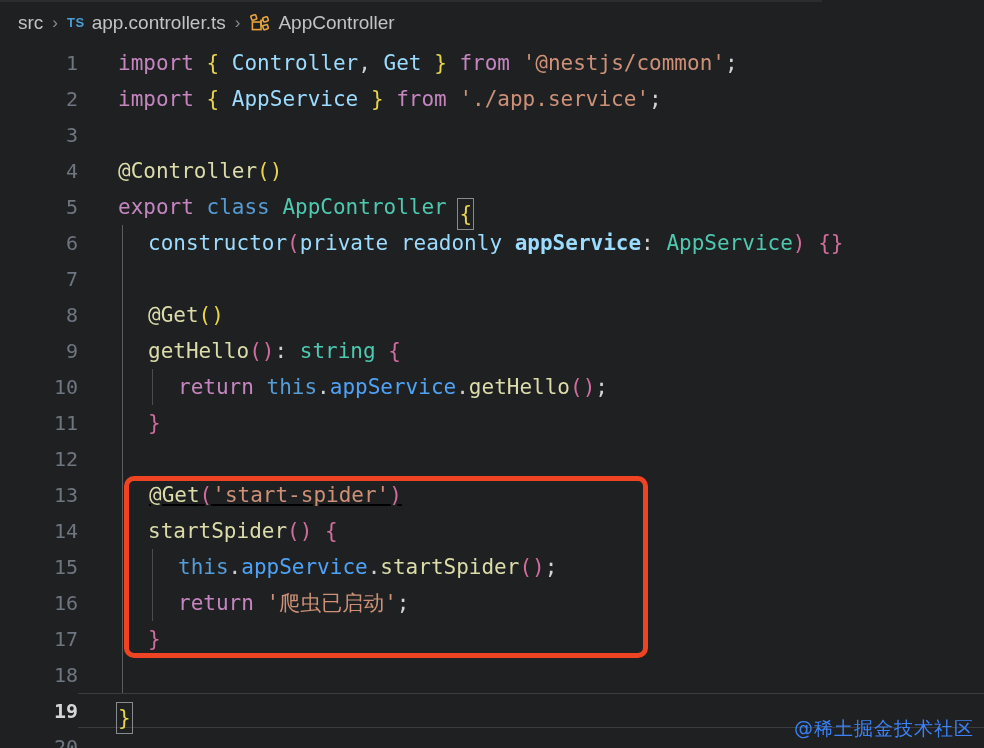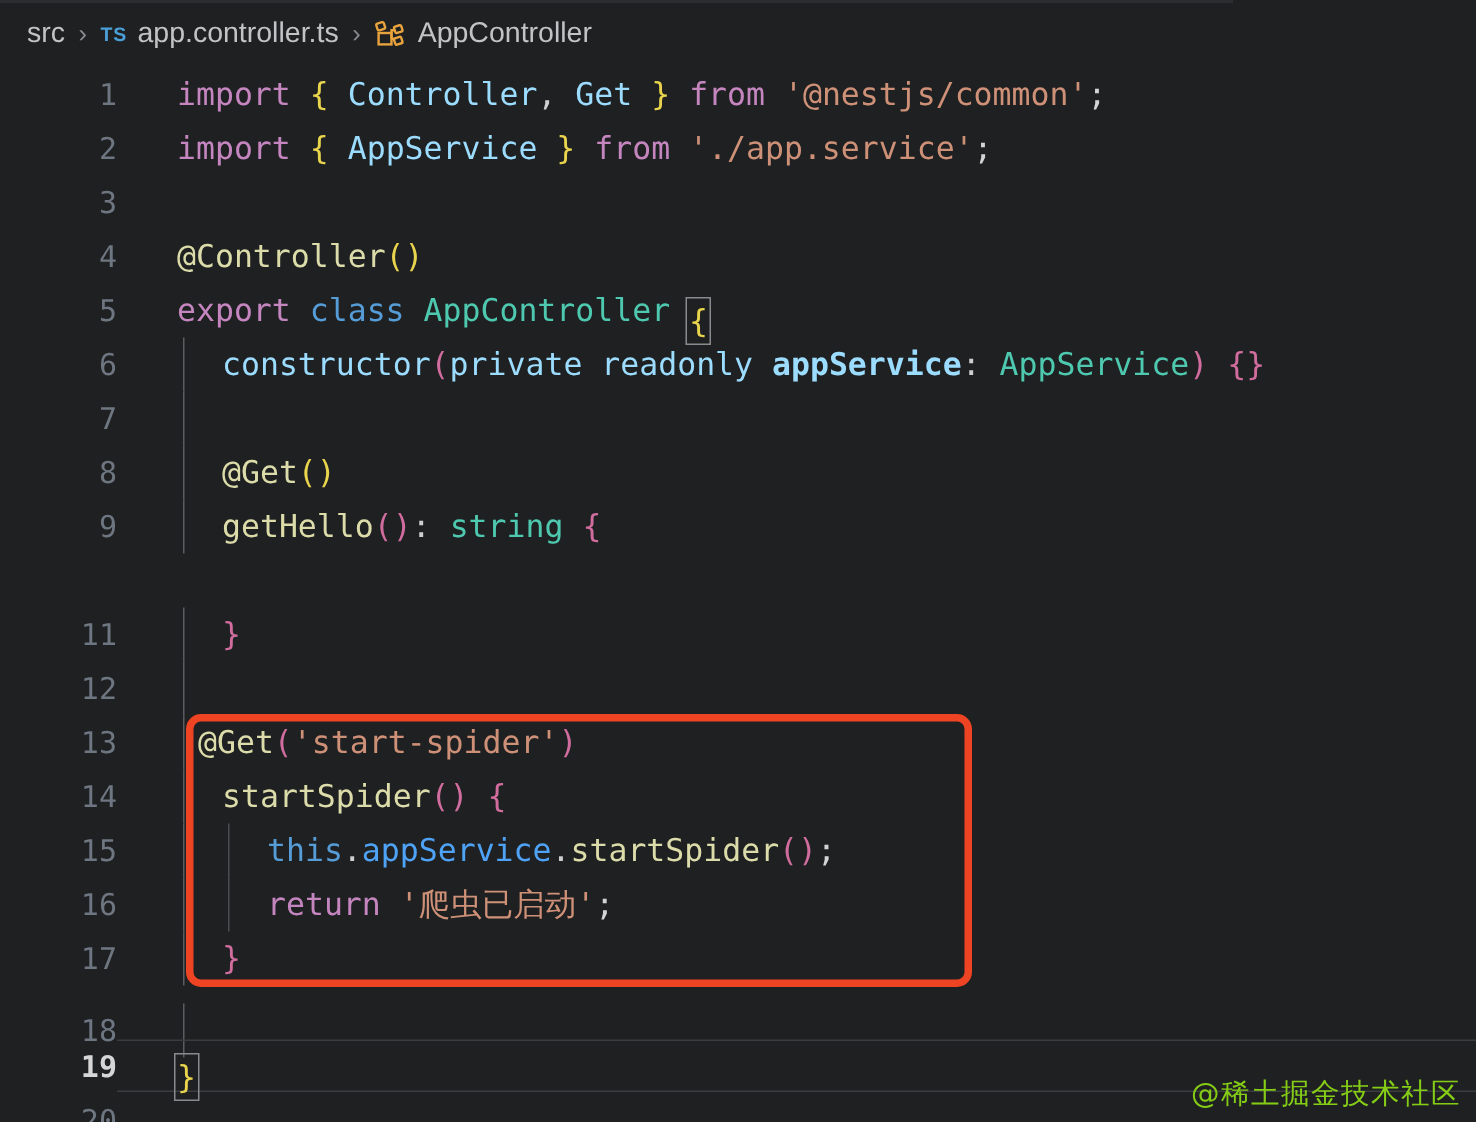--- a/index.html
+++ b/index.html
@@ -76,21 +76,21 @@
   .redbox{
     position:absolute;left:124px;top:476px;width:524px;height:182px;
     border:5px solid #ef4423;border-radius:10px;
     box-sizing:border-box;pointer-events:none;
   }
 
   
   .watermark{
     position:absolute;right:10px;bottom:6px;
     font-family:"DejaVu Sans","Liberation Sans",sans-serif;
-    font-size:19px;color:#84cc16;letter-spacing:1px;
+    font-size:19px;color:#3b82f6;letter-spacing:1px;
   }
 </style>
 </head>
 <body>
 
 <div class="editor">
 
   <div class="breadcrumb">
     <div class="bc-topline"></div>
 
@@ -159,37 +159,43 @@
       <span class="guide"></span>
       <span class="src" style="left:148px;"><span class="t-fn">@Get</span><span class="t-brace">()</span></span>
     </div>
 
     <div class="row" style="top:288px;position:absolute;width:984px;">
       <span class="ln">9</span>
       <span class="guide"></span>
       <span class="src" style="left:148px;"><span class="t-fn">getHello</span><span class="t-pink">()</span><span class="t-punct">: </span><span class="t-cls">string</span><span class="t-pink"> {</span></span>
     </div>
 
+    <div class="row" style="top:324px;position:absolute;width:984px;">
+      <span class="ln">10</span>
+      <span class="guide"></span>
+      <span class="guide2"></span>
+      <span class="src" style="left:178px;"><span class="t-kw">return </span><span class="t-blue">this</span><span class="t-punct">.</span><span class="t-prop">appService</span><span class="t-punct">.</span><span class="t-fn">getHello</span><span class="t-pink">()</span><span class="t-semi">;</span></span>
+    </div>
 
     <div class="row" style="top:360px;position:absolute;width:840px;">
       <span class="ln">11</span>
       <span class="guide"></span>
       <span class="src" style="left:148px;"><span class="t-pink">}</span></span>
     </div>
 
     <div class="row" style="top:396px;position:absolute;width:984px;">
       <span class="ln">12</span>
       <span class="guide"></span>
       <span class="src"></span>
     </div>
 
     <div class="row" style="top:432px;position:absolute;width:984px;">
       <span class="ln">13</span>
       <span class="guide"></span>
-      <span class="src" style="left:132px;"><span class="t-fn">@Get</span><span class="t-pink">(</span><span class="t-str">'start-spider'</span><span class="t-pink">)</span></span>
+      <span class="src" style="left:149px;text-decoration:underline;"><span class="t-fn">@Get</span><span class="t-pink">(</span><span class="t-str">'start-spider'</span><span class="t-pink">)</span></span>
     </div>
 
     <div class="row" style="top:468px;position:absolute;width:984px;">
       <span class="ln">14</span>
       <span class="guide"></span>
       <span class="src" style="left:148px;"><span class="t-fn">startSpider</span><span class="t-pink">()</span><span class="t-pink"> {</span></span>
     </div>
 
     <div class="row" style="top:504px;position:absolute;width:984px;">
       <span class="ln">15</span>
@@ -204,21 +210,21 @@
       <span class="guide2"></span>
       <span class="src" style="left:178px;"><span class="t-kw">return </span><span class="t-str">'爬虫已启动'</span><span class="t-semi">;</span></span>
     </div>
 
     <div class="row" style="top:576px;position:absolute;width:984px;">
       <span class="ln">17</span>
       <span class="guide"></span>
       <span class="src" style="left:148px;"><span class="t-pink">}</span></span>
     </div>
 
-    <div class="row" style="top:612px;position:absolute;width:984px;margin-top:12px;">
+    <div class="row" style="top:612px;position:absolute;width:984px;">
       <span class="ln">18</span>
       <span class="guide"></span>
       <span class="src"></span>
     </div>
 
     <div class="row active" style="top:648px;position:absolute;width:984px;">
       <span class="aline"></span>
       <span class="ln">19</span>
       <span class="src"><span class="t-brace bmatch">}</span></span>
     </div>

